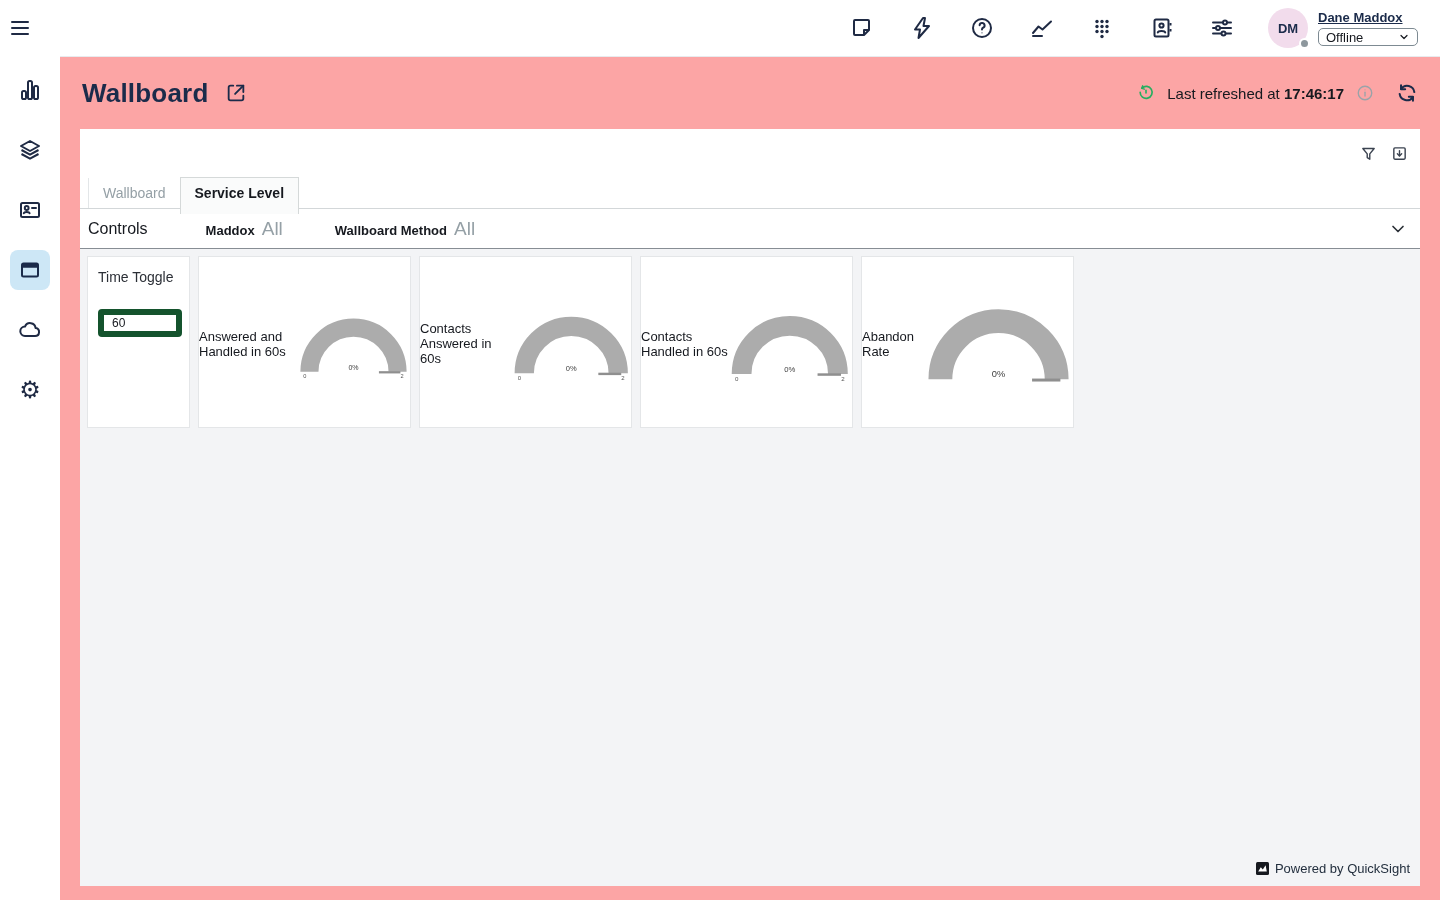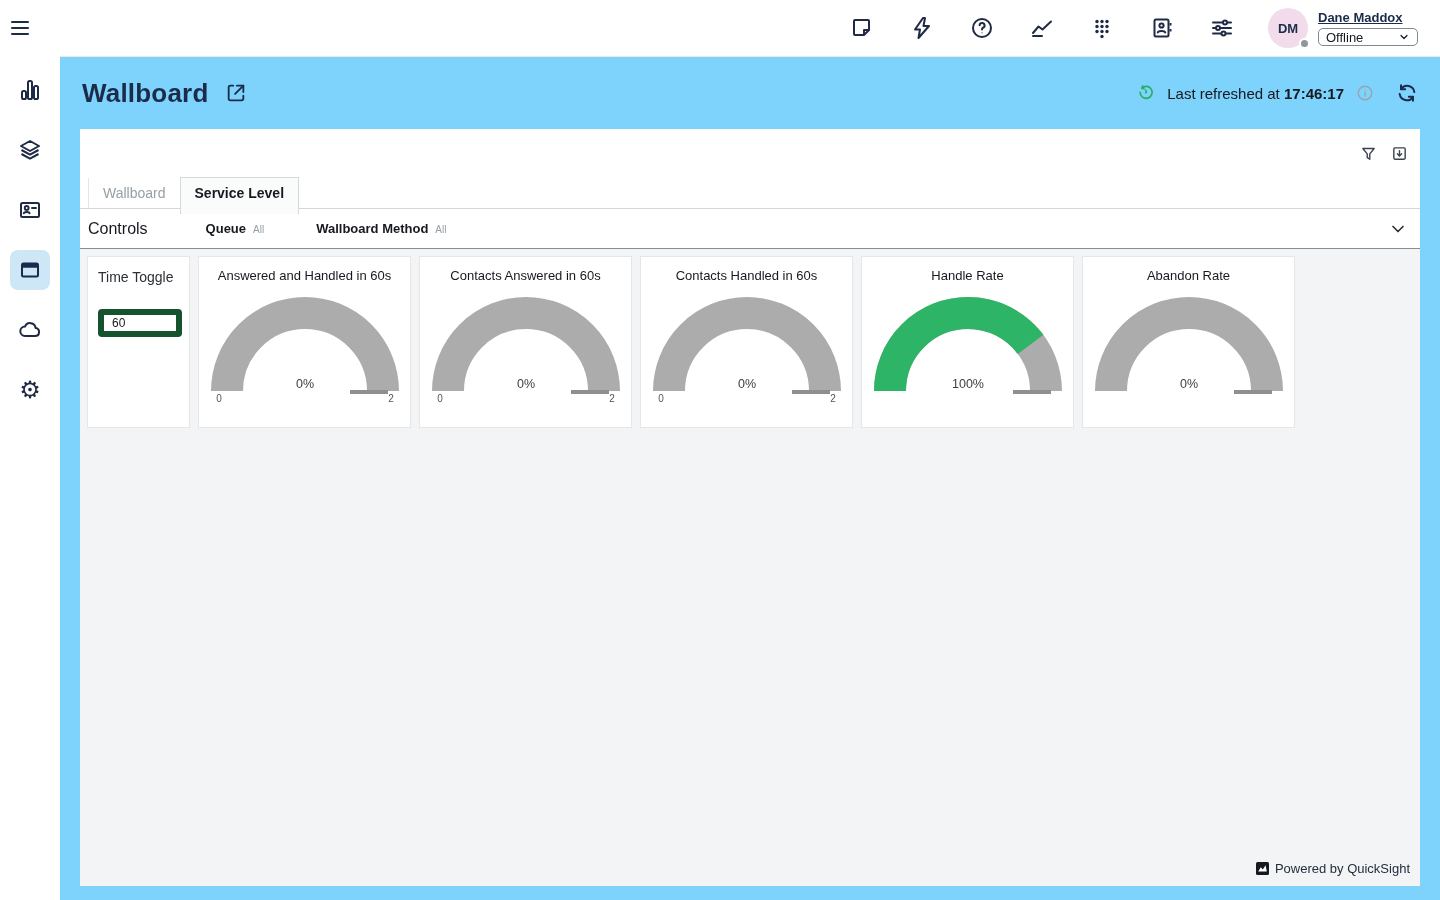--- a/index.html
+++ b/index.html
@@ -28,21 +28,21 @@
   
   .shell { display:flex; height:844px; }
   .sidebar { width:60px; background:#fff; display:flex; flex-direction:column; align-items:center;
     padding-top:14px; gap:20px; }
   .side-item { width:40px; height:40px; border-radius:8px; display:flex; align-items:center;
     justify-content:center; color:#1f2a44; cursor:pointer; }
   .side-item.active { background:#cde7f6; }
   .side-item svg { width:24px; height:24px; display:block; }
   .gear-glyph { font-size:24px; line-height:1; color:#1f2a44; }
 
-  .main { flex:1; background:#7dd3fc; border-top:1px solid #e8ebee; }
+  .main { flex:1; background:#fca5a5; border-top:1px solid #e8ebee; }
 
   
   .page-header { height:72px; display:flex; align-items:center; justify-content:space-between;
     padding:0 22px; }
   .title-group { display:flex; align-items:center; gap:16px; }
   .page-title { font-size:26px; font-weight:bold; color:#1b2b4a; letter-spacing:.2px; }
   .ext-link { width:22px; height:22px; color:#1b2b4a; cursor:pointer; }
   .refresh-group { display:flex; align-items:center; gap:10px; }
   .refresh-text { font-size:15px; color:#16191f; margin:0 2px; }
   .refresh-text b { font-weight:bold; }
@@ -60,32 +60,32 @@
   .tab { font-size:14px; padding:7px 14px; cursor:pointer; }
   .tab.inactive { color:#95a0a6; border-left:1px solid #e3e6e8; }
   .tab.active { font-weight:bold; color:#16191f; background:#fafbfb; border:1px solid #d5d9d9;
     border-bottom:none; margin-bottom:-6px; padding-bottom:13px; }
 
   .controls-row { height:40px; display:flex; align-items:center; padding:0 12px 0 8px;
     border-bottom:1px solid #878d94; }
   .controls-label { font-size:16px; color:#16191f; margin-right:58px; }
   .filter-group { display:flex; align-items:baseline; gap:7px; margin-right:52px; cursor:pointer; }
   .filter-name { font-size:13px; font-weight:bold; color:#16191f; }
-  .filter-value { font-size:10px; color:#95a0a6; }
+  .filter-value { font-size:19px; color:#95a0a6; }
   .controls-chevron { margin-left:auto; width:20px; height:20px; color:#2a2f36; cursor:pointer; }
 
   
   .dashboard { flex:1; background:#f3f4f6; padding:7px; position:relative; }
   .cards-row { display:flex; gap:8px; align-items:flex-start; }
   .card { background:#fff; border:1px solid #e4e6e8; height:172px; }
   .card-time { width:103px; padding:12px 10px; }
   .time-label { font-size:14px; color:#2b2f36; margin-bottom:24px; }
   .time-input { width:84px; height:28px; border:6px solid #14532d; border-radius:4px;
     font-size:12px; color:#16191f; padding:0 8px; font-family:"Liberation Sans", sans-serif; }
-  .card-gauge { width:213px; display:flex; flex-direction:column; align-items:center; padding-top:11px; }
+  .card-gauge { width:213px; display:flex; flex-direction:row; align-items:center; padding-top:11px; }
   .gauge-title { font-size:13px; color:#16191f; margin-bottom:8px; }
   .gauge-svg { display:block; }
 
   .footer-brand { position:absolute; right:10px; bottom:10px; display:flex; align-items:center;
     gap:6px; cursor:pointer; }
   .qs-logo { width:13px; height:13px; display:block; }
   .footer-text { font-size:13px; color:#232f3e; }
 </style>
 </head>
 <body>
@@ -272,21 +272,21 @@
       </div>
 
       <div class="tabs-row">
         <div class="tab inactive">Wallboard</div>
         <div class="tab active">Service Level</div>
       </div>
 
       <div class="controls-row">
         <span class="controls-label">Controls</span>
         <span class="filter-group">
-          <span class="filter-name">Queue</span>
+          <span class="filter-name">Maddox</span>
           <span class="filter-value">All</span>
         </span>
         <span class="filter-group">
           <span class="filter-name">Wallboard Method</span>
           <span class="filter-value">All</span>
         </span>
         <span class="controls-chevron">
           <svg viewBox="0 0 24 24" fill="none" stroke="currentColor" stroke-width="2" stroke-linecap="round" stroke-linejoin="round">
             <polyline points="6,9 12,15 18,9"></polyline>
           </svg>
@@ -329,31 +329,20 @@
     <svg class="gauge-svg" width="200" height="116" viewBox="0 0 200 116">
       <path d="M22,100 A62,62 0 0 1 178,100" fill="none" stroke="#acacac" stroke-width="32"></path>
       <path d="M22,100 A62,62 0 0 1 178,100" fill="none" stroke="none" stroke-width="32"></path>
       <rect x="145" y="99" width="38" height="4" fill="#8f8f8f"></rect>
       <text x="100" y="97" text-anchor="middle" font-size="12.5" fill="#404040" font-family="Liberation Sans, sans-serif">0%</text>
       <text x="14" y="111" text-anchor="middle" font-size="10" fill="#555" font-family="Liberation Sans, sans-serif">0</text>
       <text x="186" y="111" text-anchor="middle" font-size="10" fill="#555" font-family="Liberation Sans, sans-serif">2</text>
     </svg>
   </div>
 
-  <div class="card card-gauge">
-    <div class="gauge-title">Handle Rate</div>
-    <svg class="gauge-svg" width="200" height="116" viewBox="0 0 200 116">
-      <path d="M22,100 A62,62 0 0 1 178,100" fill="none" stroke="#acacac" stroke-width="32"></path>
-      <path d="M22,100 A62,62 0 0 1 178,100" fill="none" stroke="#2eb466" stroke-width="32" stroke-dasharray="194.77874452256717 214.77874452256717"></path>
-      <rect x="145" y="99" width="38" height="4" fill="#8f8f8f"></rect>
-      <text x="100" y="97" text-anchor="middle" font-size="12.5" fill="#404040" font-family="Liberation Sans, sans-serif">100%</text>
-      <text x="14" y="111" text-anchor="middle" font-size="10" fill="#555" font-family="Liberation Sans, sans-serif"></text>
-      <text x="186" y="111" text-anchor="middle" font-size="10" fill="#555" font-family="Liberation Sans, sans-serif"></text>
-    </svg>
-  </div>
 
   <div class="card card-gauge">
     <div class="gauge-title">Abandon Rate</div>
     <svg class="gauge-svg" width="200" height="116" viewBox="0 0 200 116">
       <path d="M22,100 A62,62 0 0 1 178,100" fill="none" stroke="#acacac" stroke-width="32"></path>
       <path d="M22,100 A62,62 0 0 1 178,100" fill="none" stroke="none" stroke-width="32"></path>
       <rect x="145" y="99" width="38" height="4" fill="#8f8f8f"></rect>
       <text x="100" y="97" text-anchor="middle" font-size="12.5" fill="#404040" font-family="Liberation Sans, sans-serif">0%</text>
       <text x="14" y="111" text-anchor="middle" font-size="10" fill="#555" font-family="Liberation Sans, sans-serif"></text>
       <text x="186" y="111" text-anchor="middle" font-size="10" fill="#555" font-family="Liberation Sans, sans-serif"></text>

